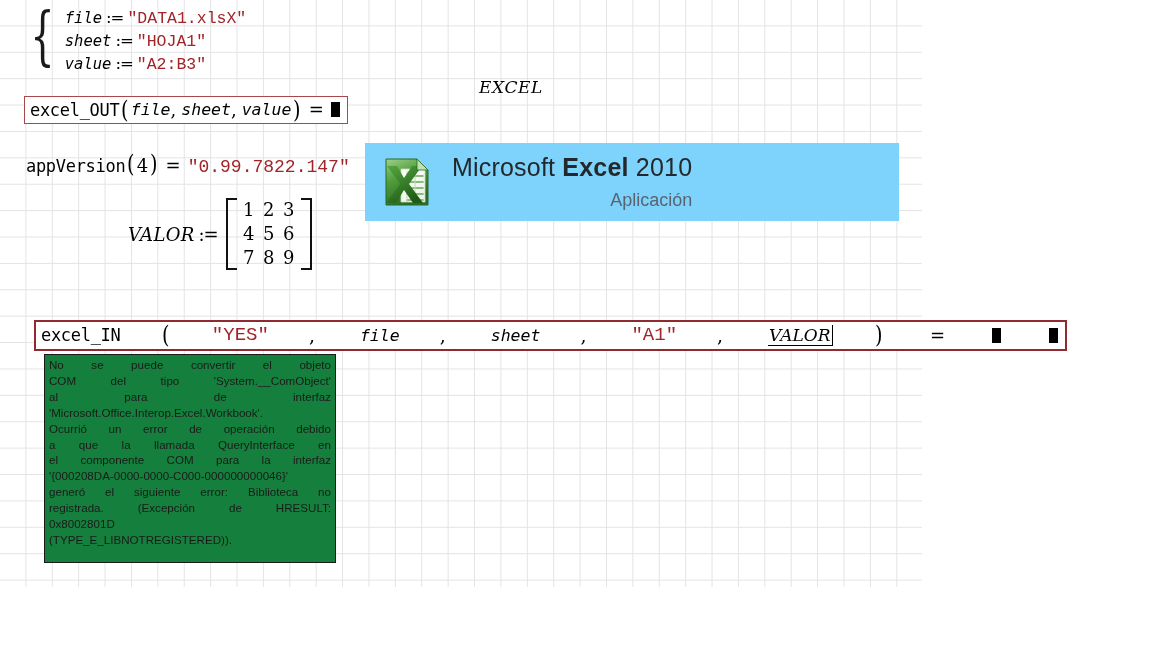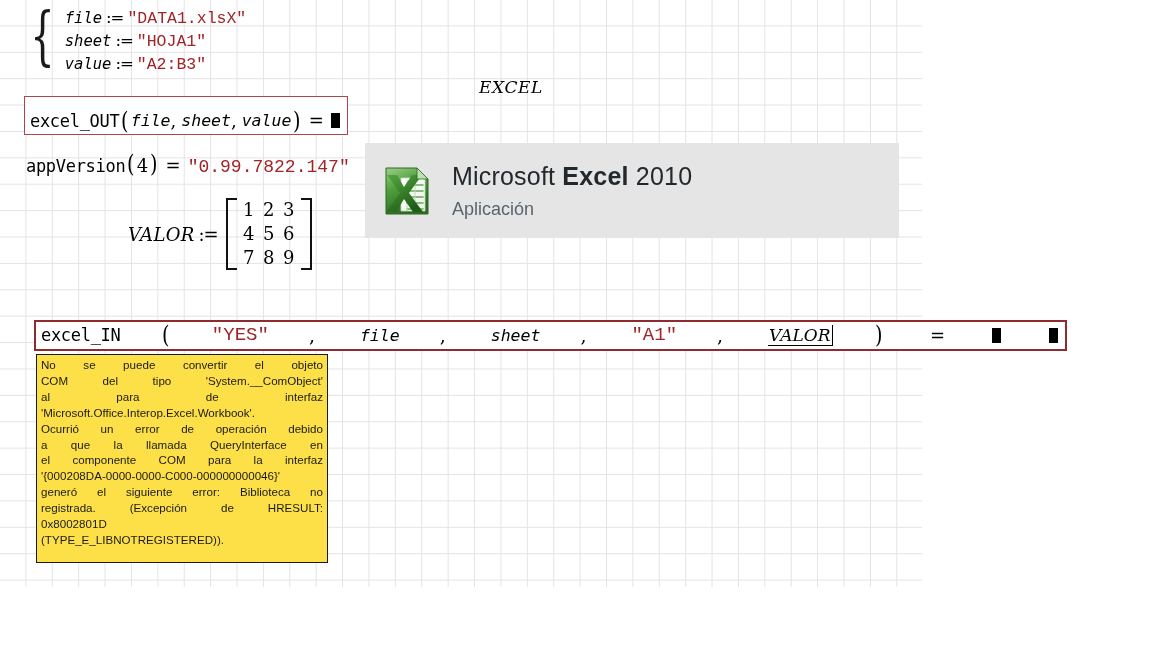--- a/index.html
+++ b/index.html
@@ -81,21 +81,21 @@
     font-size: 17px;
     font-family: "DejaVu Serif", serif;
     letter-spacing: 0.6px;
   }
 
   
   .boxed {
     border: 1px solid #a8484c;
     background: #ffffff;
     box-shadow: 0 0 0 1px #ffffff inset;
-    padding: 13px 5px 3px 5px;
+    padding: 2px 5px 3px 5px;
     display: flex;
     align-items: center;
   }
   .boxed.dbl { border: 2px solid #8f2b2f; padding: 2px 5px 3px 5px; }
 
   #excel-out-box { left: 24px; top: 96px; font-size: 18px; }
   #excel-in-box  { left: 34px; top: 320px; font-size: 19px; gap: 40px; }
 
   .fname {
     font-family: "DejaVu Sans Mono", monospace;
@@ -173,22 +173,22 @@
     font-family: "DejaVu Serif", serif;
     font-size: 18px;
   }
 
   
   #excel-banner {
     position: absolute;
     left: 365px;
     top: 143px;
     width: 534px;
-    height: 95px;
-    background: #e5e5e5;
+    height: 78px;
+    background: #7dd3fc;
     z-index: 6;
     display: flex;
     align-items: center;
     font-family: "Liberation Sans", sans-serif;
   }
   #excel-icon-wrap {
     width: 52px;
     height: 52px;
     margin-left: 17px;
     margin-right: 18px;
@@ -198,30 +198,31 @@
   #banner-title {
     font-size: 25px;
     color: #23282d;
     letter-spacing: 0.2px;
     margin-bottom: 8px;
   }
   #banner-title b { font-weight: bold; }
   #banner-sub {
     font-size: 18px;
     color: #5a6470;
+    text-align: right;
   }
 
   
   #error-tooltip {
     position: absolute;
-    left: 36px;
+    left: 44px;
     top: 354px;
     width: 292px;
     height: 209px;
-    background: #fde047;
+    background: #15803d;
     border: 1px solid #1a1a1a;
     box-sizing: border-box;
     z-index: 9;
     padding: 2px 4px 2px 4px;
     font-family: "Liberation Sans", sans-serif;
     font-size: 11.6px;
     line-height: 15.9px;
     color: #1a1a1a;
     overflow: hidden;
   }

